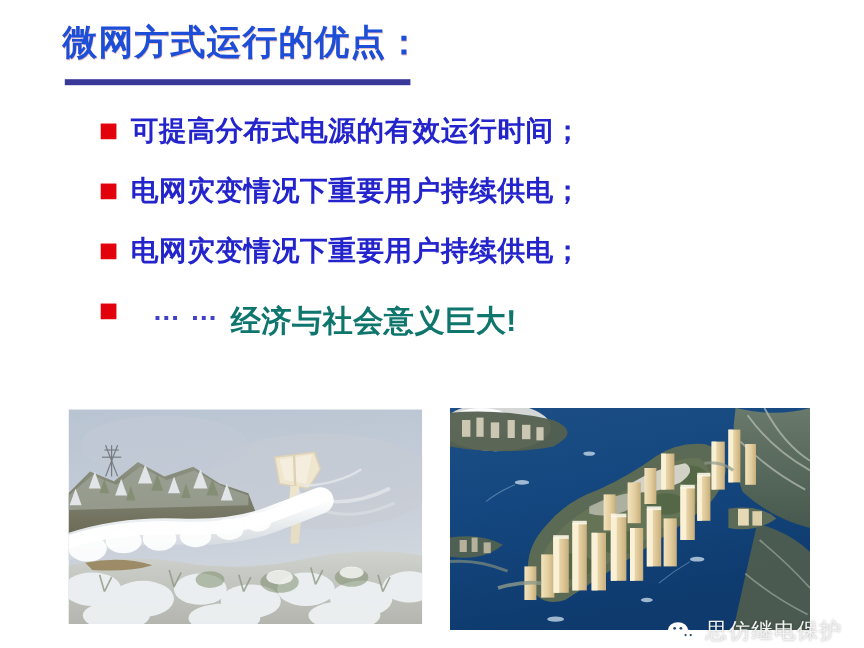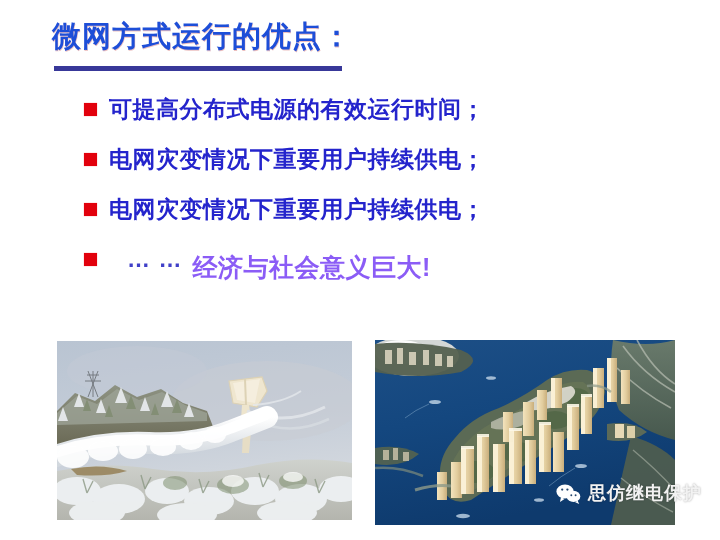--- a/index.html
+++ b/index.html
@@ -80,21 +80,21 @@
     margin-right: 30px;
   }
   .ellipsis-part {
     color: #4040C8;
     font-size: 23px;
     font-weight: bold;
     letter-spacing: 1px;
     margin-right: 10px;
   }
   .emph-part {
-    color: #8b5cf6;
+    color: #0f766e;
     font-size: 25px;
     font-weight: bold;
     letter-spacing: 0.5px;
     margin-top: 16px;
   }
 
   
   .photo {
     position: absolute;
     overflow: hidden;
@@ -110,25 +110,24 @@
     top: 340px;
     width: 300px;
     height: 185px;
   }
   .photo svg { display: block; width: 100%; height: 100%; }
 
   
   #watermark {
     position: absolute;
     left: 556px;
-    top: 480px;
+    top: 512px;
     display: flex;
-    align-items: center;
+    align-items: flex-end;
     height: 26px;
-    font-weight: bold;
   }
   #wechat-icon {
     width: 25px;
     height: 21px;
     margin-right: 7px;
     flex: 0 0 auto;
   }
   #watermark-text {
     font-size: 18px;
     color: #F2F2F2;

